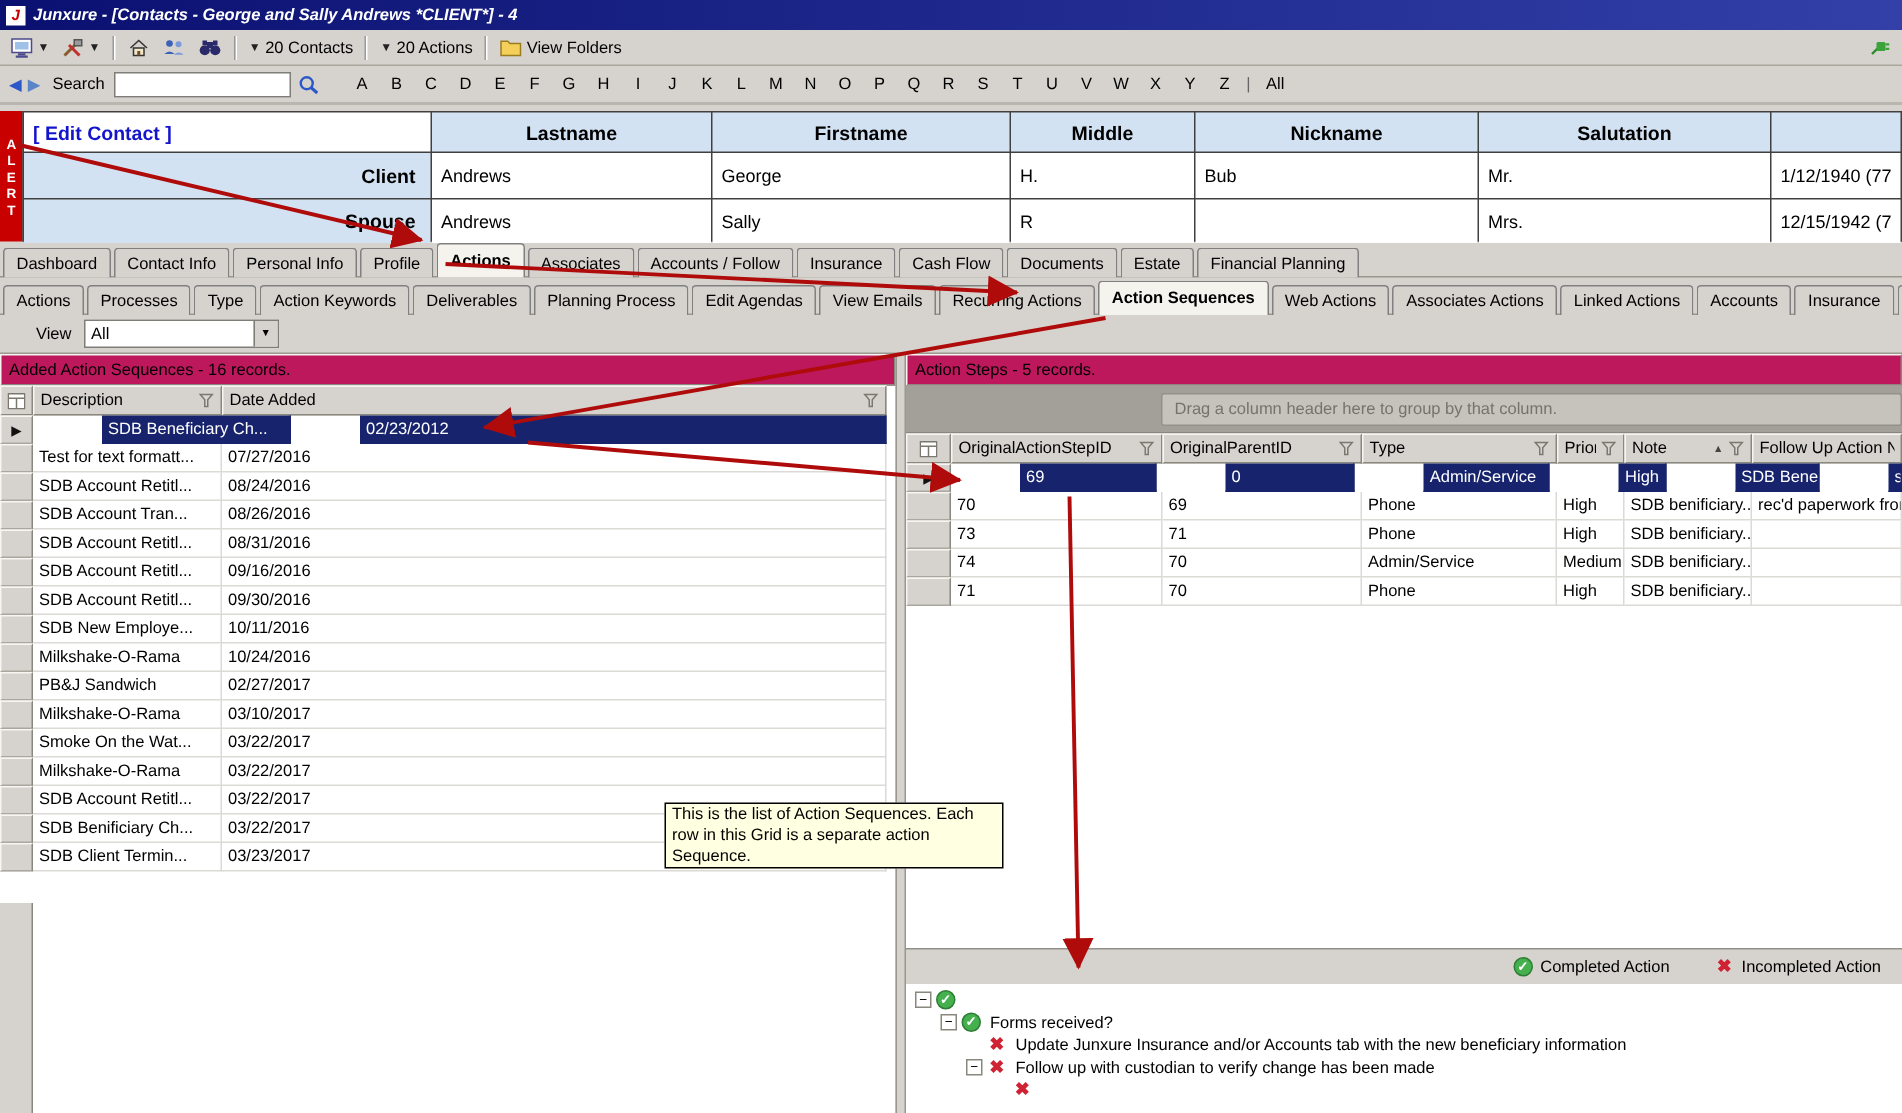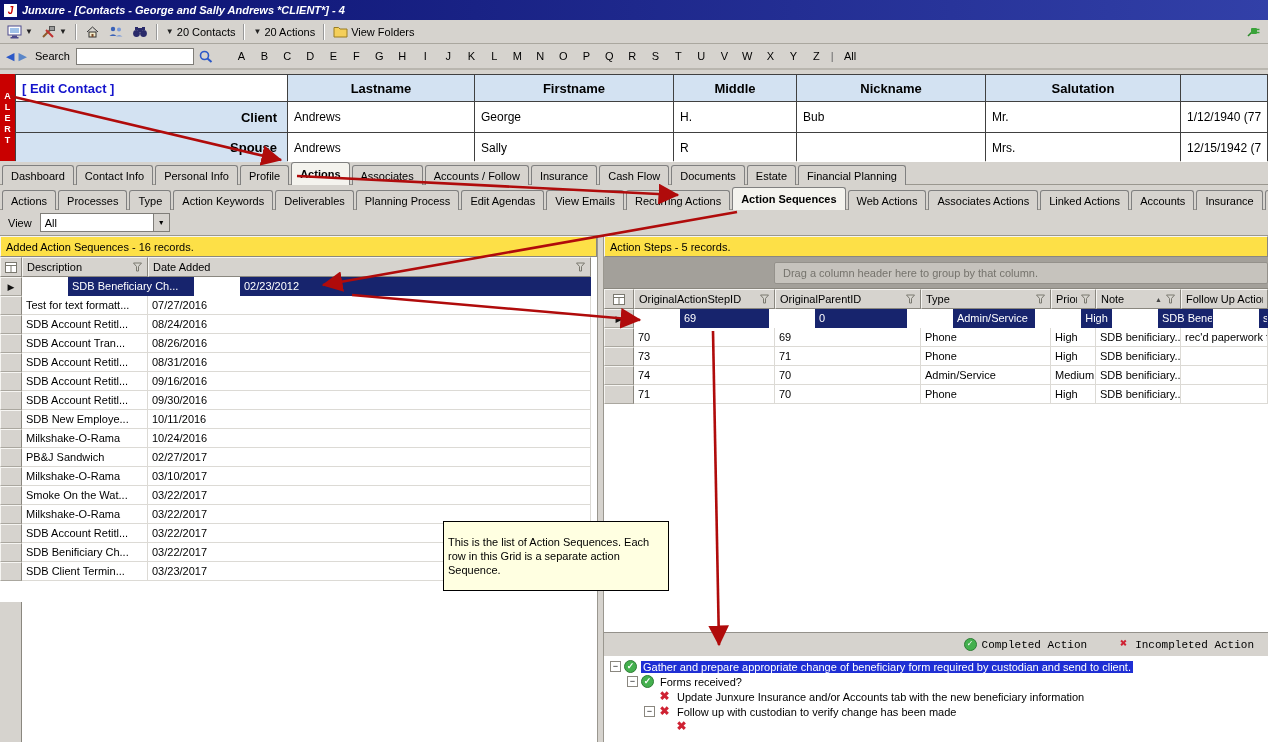--- a/index.html
+++ b/index.html
@@ -56,29 +56,29 @@
   .tabs1 { top:162px; height:23px; }
   .tabs2 { top:187px; height:23px; }
   .tab { padding:0 8px; height:20px; display:flex; align-items:center;
     border:1px solid #808080; border-bottom:none; border-radius:3px 3px 0 0;
     background:#d6d3ce; white-space:nowrap; }
   .tab.active { background:#f4f3ee; font-weight:bold; height:23px; position:relative; z-index:2; }
   .tabline1 { position:absolute; left:0; right:0; top:184px; height:1px; background:#9a978f; }
   .tabline2 { position:absolute; left:0; right:0; top:209px; height:1px; background:#9a978f; }
   
   .view-row { position:absolute; left:0; top:210px; right:0; height:26px;
-    background:#d6d3ce; display:flex; align-items:center; gap:8px; padding-left:8px;
+    background:#d6d3ce; display:flex; align-items:center; gap:8px; padding-left:24px;
     border-bottom:1px solid #9a978f; }
   .combo { width:130px; height:19px; background:#fff; border:1px solid #7f7d78;
     display:flex; align-items:center; }
   .combo-value { flex:1; padding-left:4px; }
   .combo-btn { width:16px; align-self:stretch; background:#d6d3ce; border-left:1px solid #7f7d78;
     display:flex; align-items:center; justify-content:center; font-size:7px; }
   
-  .panel-header { height:21px; background:#fde047;
+  .panel-header { height:21px; background:#be185d;
     border:1px solid; border-color:#f6f5f2 #8a877f #8a877f #f6f5f2;
     display:flex; align-items:center; padding-left:5px; }
   .left-panel { position:absolute; left:0; top:236px; width:597px; bottom:0; background:#fff; }
   .splitter { position:absolute; left:597px; top:236px; width:7px; bottom:0;
     background:#d6d3ce; border-left:1px solid #9a978f; border-right:1px solid #9a978f; }
   .right-panel { position:absolute; left:604px; top:236px; right:0; bottom:0; background:#fff; }
   .panel-header-abs { position:absolute; left:0; top:0; right:0; }
   
   .grid-header { display:flex; height:20px; background:#d6d3ce; }
   .gh { background:#d6d3ce; border-top:1px solid #f6f5f2; border-left:1px solid #f6f5f2;
@@ -102,47 +102,47 @@
   .w-gut { width:22px; } .w-desc { width:126px; } .w-date { flex:1; }
   .gutter-tail { position:absolute; left:0; top:345px; bottom:0; width:22px;
     background:#d6d3ce; border-right:1px solid #8a877f; }
   
   .group-bar { position:absolute; left:0; top:21px; right:0; height:32px;
     background:#a3a09a; border-bottom:1px solid #8a877f;
     display:flex; align-items:center; padding-left:4px;justify-content:flex-end; }
   .group-hint { width:494px; height:22px; background:#c6c3bd; border:1px solid #94918b;
     color:#75736c; display:flex; align-items:center; padding-left:8px; border-radius:2px; }
   .steps-grid { position:absolute; left:0; top:53px; right:0; height:343px; background:#fff; overflow:hidden; }
-  .w-gut2 { width:30px; } .w-id { width:141px; } .w-parent { width:146px; }
+  .w-gut2 { width:30px; } .w-id { width:141px; } .w-parent { width:133px; }
   .w-type { width:130px; } .w-prior { width:45px; } .w-note { width:85px; } .w-follow { flex:1; }
   .legend-bar { position:absolute; left:0; top:396px; right:0; height:24px;
     background:#d6d3ce; border-top:1px solid #94918b;
     display:flex; align-items:center; justify-content:flex-end; gap:30px; padding-right:14px; }
-  .legend-item { display:flex; align-items:flex-end; gap:5px;font-family:Liberation Mono, monospace; }
+  .legend-item { display:flex; align-items:flex-end; gap:5px; }
   .tree-area { position:absolute; left:0; top:420px; right:0; bottom:0;
     background:#fff; padding:3px 0 0 6px; overflow:hidden; }
   .tree-item { display:flex; align-items:center; height:15px; white-space:nowrap; }
   .indent { flex:none; height:1px; }
   .tree-expander { flex:none; width:11px; height:11px; border:1px solid #8a877f; background:#fff;
     font-size:9px; line-height:9px; text-align:center; margin-right:3px; }
   .tree-expander::before { content:"−"; }
   .ghost { visibility:hidden; }
   .ic-check { flex:none; width:13px; height:13px; border-radius:50%;
     background:#44b04e; border:1px solid #2e7d36; color:#fff;
     font-size:9px; line-height:11px; text-align:center; font-weight:bold; }
   .ic-check::before { content:"✓"; }
   .ic-cross { flex:none; width:13px; text-align:center; color:#cf2233;
     font-weight:bold; font-size:12px; line-height:13px; }
   .ic-cross::before { content:"✖"; }
   .tree-item .ic-check, .tree-item .ic-cross { margin-right:4px; }
   .txt { padding:0 2px; }
   .tree-item.sel .txt { background:#1f2fd4; color:#fff; }
   
-  .tooltip { position:absolute; left:443px; top:521px; width:226px; z-index:50;
-    background:#ffffe1; border:1px solid #000; padding:13px 4px; line-height:14px; }
+  .tooltip { position:absolute; left:443px; top:535px; width:226px; z-index:50;
+    background:#ffffe1; border:1px solid #000; padding:0 4px; line-height:14px; }
   
   .arrows { position:absolute; left:0; top:0; z-index:60; pointer-events:none; }
   .arrow { stroke:#b00b0b; stroke-width:2.6; }
 </style>
 </head>
 <body>
 
 <div class="titlebar">
   <span class="app-icon"></span>
   <span>Junxure - [Contacts - George and Sally Andrews  *CLIENT*] - 4</span>
@@ -625,21 +625,20 @@
       <span>Incompleted Action</span>
     </span>
   </div>
   <div class="tree-area">
 
       <div class="tree-item sel">
         <span class="indent" style="width: 0px;"></span>
         <span class="tree-expander"></span>
         <span class="ic-check"></span>
 
-        <span class="txt">Gather and prepare appropriate change of beneficiary form required by custodian and send to client.</span>
       </div>
 
       <div class="tree-item">
         <span class="indent" style="width: 17px;"></span>
         <span class="tree-expander"></span>
         <span class="ic-check"></span>
 
         <span class="txt">Forms received?</span>
       </div>
 

